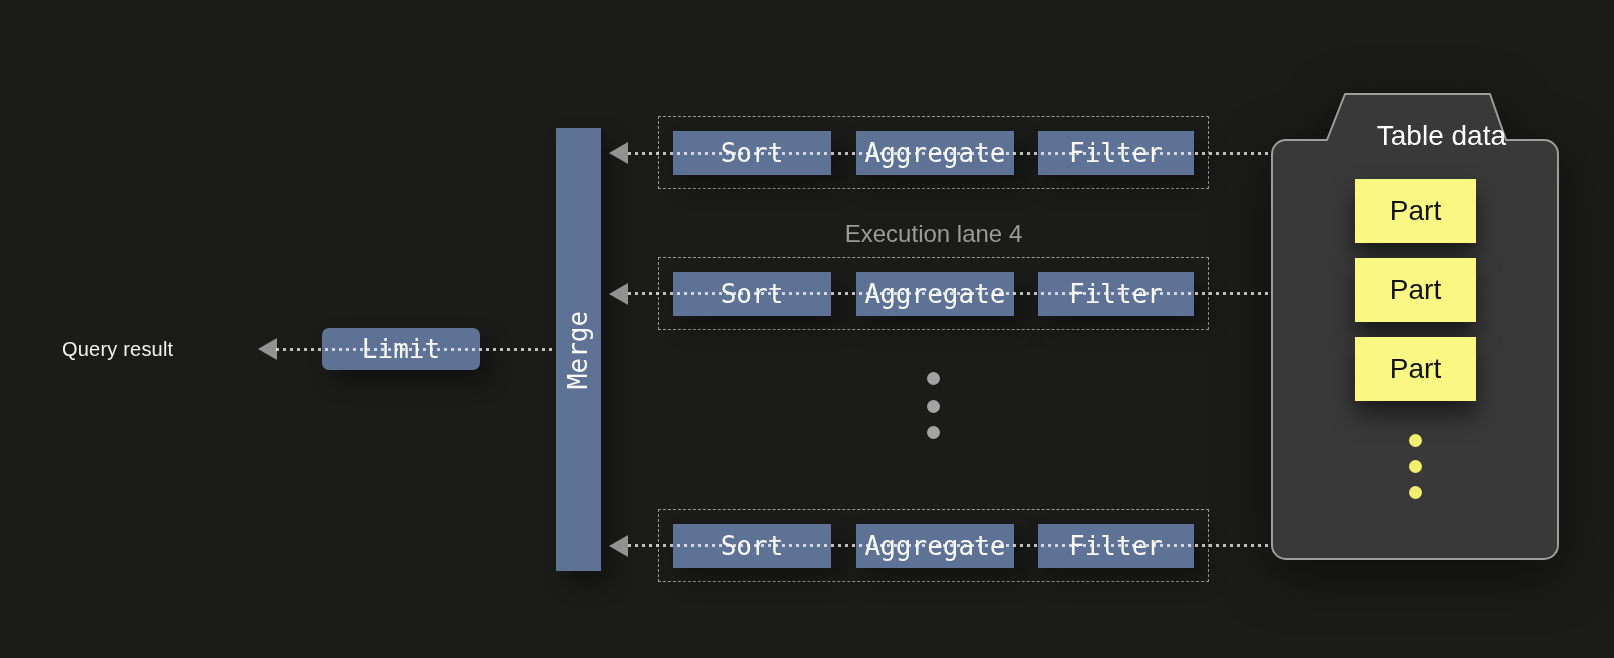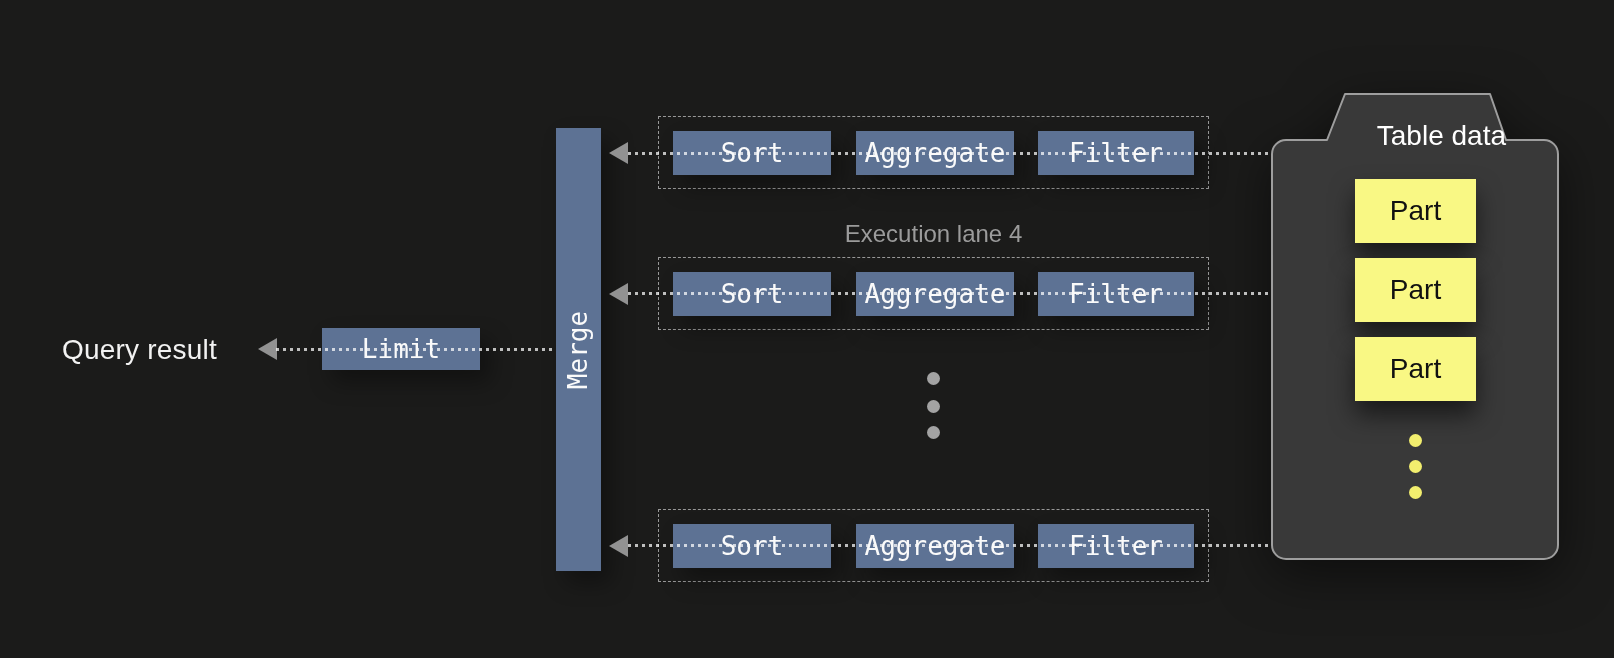--- a/index.html
+++ b/index.html
@@ -12,21 +12,21 @@
   }
   *{margin:0;padding:0;box-sizing:border-box;}
   html,body{background:#111;}
   .canvas{
     position:relative;width:1614px;height:658px;overflow:hidden;
     background:var(--bg);
     font-family:"Liberation Sans", sans-serif;
   }
   .abs{position:absolute;}
   .query-label{
-    left:62px;top:333px;font-size:28px;line-height:33px;color:var(--query-text);
+    left:62px;top:333px;font-size:20px;line-height:33px;color:var(--query-text);
     letter-spacing:0.2px;
   }
   .arrowhead{
     width:0;height:0;
     border-top:11px solid transparent;border-bottom:11px solid transparent;
     border-right:19px solid var(--arrow-gray);
   }
   .dotline{
     height:3px;z-index:2;
     background-image:repeating-linear-gradient(90deg,var(--dot-line) 0 3px,transparent 3px 7px);
@@ -79,21 +79,21 @@
 </style>
 </head>
 <body>
 
 <div class="canvas">
 
   <div class="abs query-label">Query result</div>
 
   <div class="abs arrowhead" style="left:258px;top:338px;"></div>
   <div class="abs dotline" style="left:276px;top:348px;width:280px;"></div>
-  <div class="abs opbox" style="left:322px;top:328px;width:158px;height:42px;">
+  <div class="abs opbox" style="left:322px;top:328px;width:158px;height:42px;border-radius:7px;">
     <span>Limit</span>
   </div>
 
   <div class="abs merge-bar">
     <span>Merge</span>
   </div>
 
   <div class="abs lane-dash" style="top:116px;"></div>
   <div class="abs arrowhead" style="left:609px;top:142px;"></div>
   <div class="abs dotline" style="left:628px;top:152px;width:640px;"></div>

